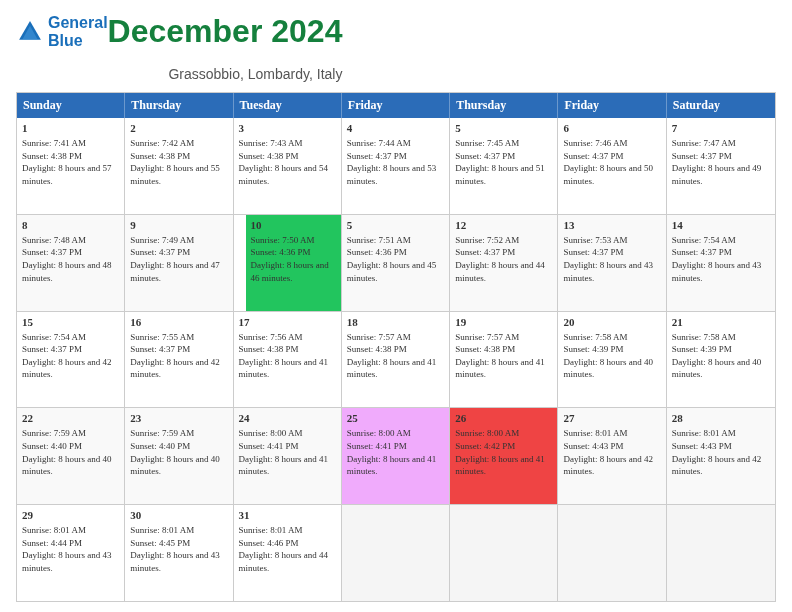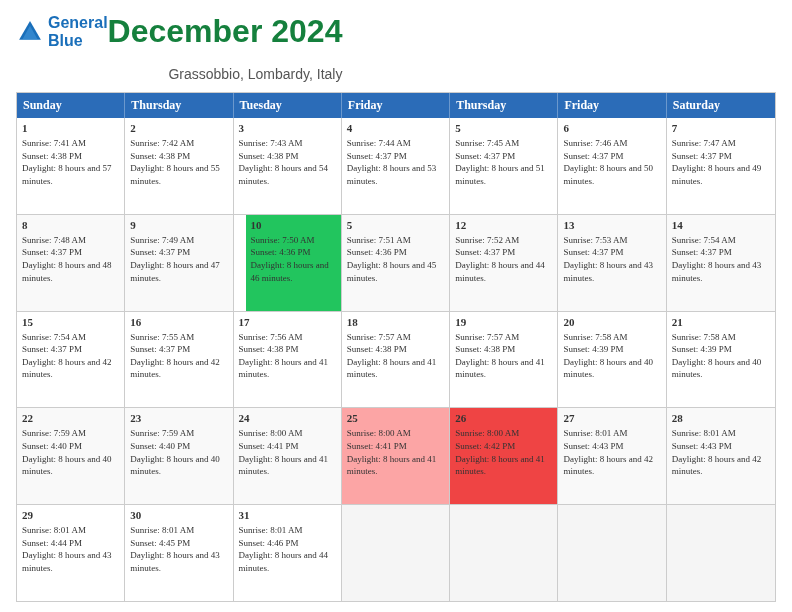--- a/index.html
+++ b/index.html
@@ -238,21 +238,21 @@
             <div class="cell-text">Sunrise: 7:59 AM<br>Sunset: 4:40 PM<br>Daylight: 8 hours and 40 minutes.</div>
           </div>
           <div class="cal-cell" style="background: rgb(249, 249, 249);">
             <span class="day-num">23</span>
             <div class="cell-text">Sunrise: 7:59 AM<br>Sunset: 4:40 PM<br>Daylight: 8 hours and 40 minutes.</div>
           </div>
           <div class="cal-cell" style="background: rgb(249, 249, 249);">
             <span class="day-num">24</span>
             <div class="cell-text">Sunrise: 8:00 AM<br>Sunset: 4:41 PM<br>Daylight: 8 hours and 41 minutes.</div>
           </div>
-          <div class="cal-cell" style="background: #fca5a5;">
+          <div class="cal-cell" style="background: #f0abfc;">
             <span class="day-num">25</span>
             <div class="cell-text">Sunrise: 8:00 AM<br>Sunset: 4:41 PM<br>Daylight: 8 hours and 41 minutes.</div>
           </div>
           <div class="cal-cell" style="background: #ef4444;">
             <span class="day-num">26</span>
             <div class="cell-text">Sunrise: 8:00 AM<br>Sunset: 4:42 PM<br>Daylight: 8 hours and 41 minutes.</div>
           </div>
           <div class="cal-cell" style="background: rgb(249, 249, 249);">
             <span class="day-num">27</span>
             <div class="cell-text">Sunrise: 8:01 AM<br>Sunset: 4:43 PM<br>Daylight: 8 hours and 42 minutes.</div>

